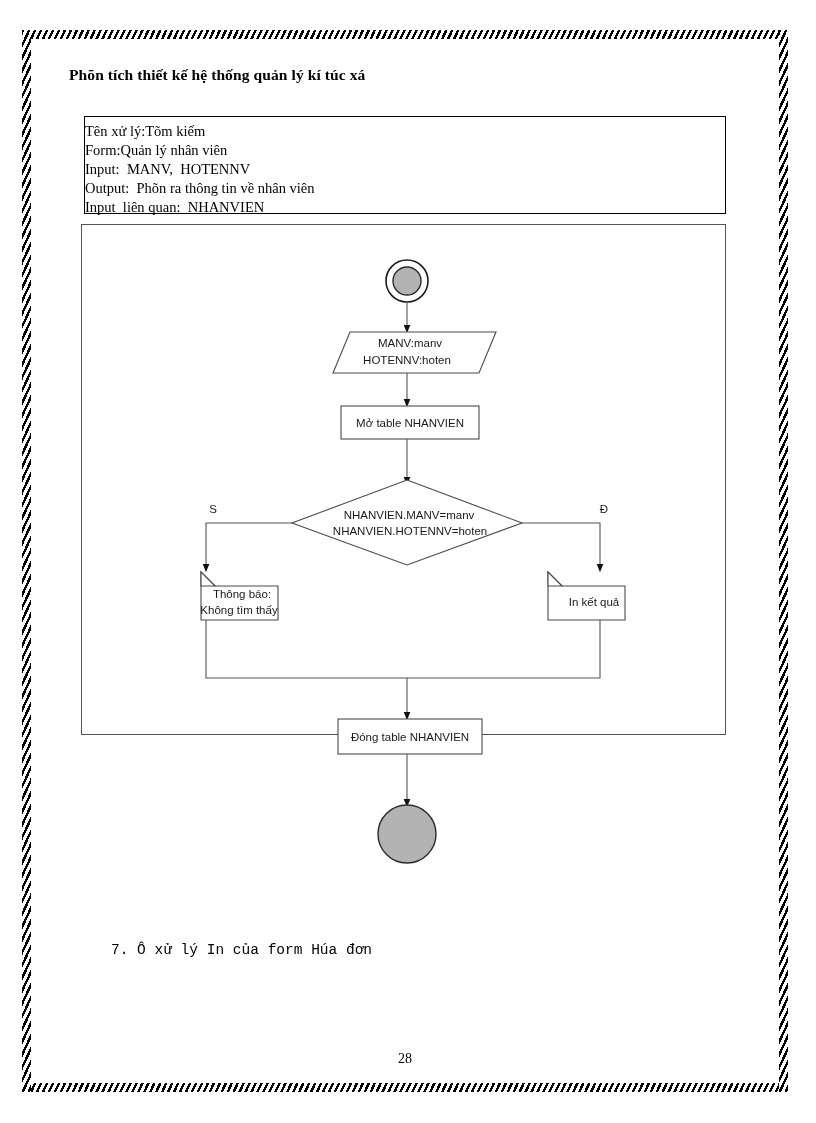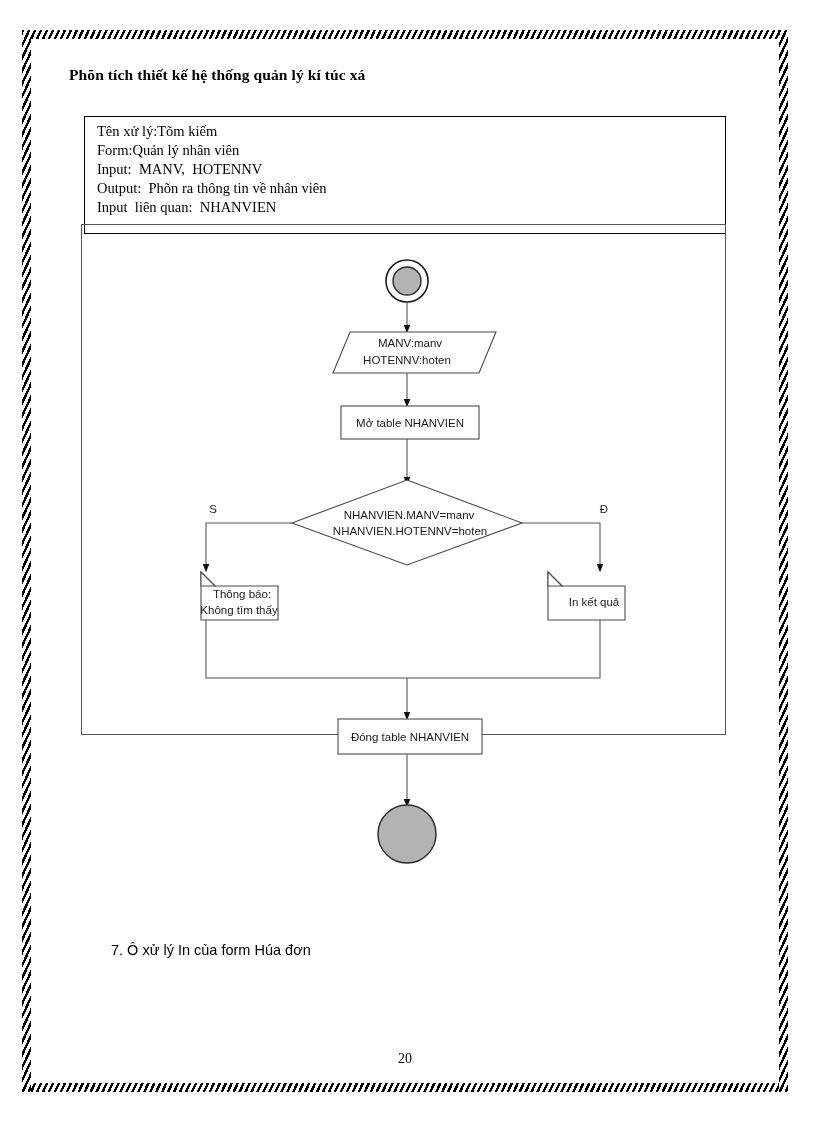--- a/index.html
+++ b/index.html
@@ -58,24 +58,24 @@
     white-space: nowrap;
     margin-top: 14px;
   }
 
   
   #info-box {
     position: absolute;
     left: 53px;
     top: 77px;
     width: 642px;
-    height: 118px;
+    height: 98px;
     border: 1px solid #000000;
     box-sizing: border-box;
-    padding: 5px 0 0 12px;
+    padding: 5px 0 0 0;
   }
   .info-line {
     font-family: "Liberation Serif", serif;
     font-size: 14.5px;
     line-height: 19px;
     white-space: pre;
   }
 
   
   #flow-box {
@@ -111,21 +111,21 @@
   .shape-stroke { stroke: #4a4a4a; stroke-width: 1.1; fill: #ffffff; }
   .conn { stroke: #555555; stroke-width: 1.1; fill: none; }
   .terminator-fill { fill: #b3b3b3; stroke: #2b2b2b; stroke-width: 1.4; }
   .terminator-ring { fill: #ffffff; stroke: #1a1a1a; stroke-width: 1.6; }
 
   
   #caption {
     position: absolute;
     left: 80px;
     top: 903px;
-    font-family: Liberation Sans, sans-serif;
+    font-family: Liberation Mono, monospace;
     font-size: 14.5px;
     white-space: nowrap;
   }
 
   
   #page-number {
     position: absolute;
     left: 0;
     top: 1012px;
     width: 748px;
@@ -223,15 +223,15 @@
       <line class="conn" x1="325" y1="529" x2="325" y2="578" marker-end="url(#arrow)"></line>
 
       <g>
         <circle class="terminator-fill" cx="325" cy="609" r="29"></circle>
       </g>
     </svg>
   </div>
 
   <div id="caption">7. Ô xử lý In của form Húa đơn</div>
 
-  <div id="page-number">20</div>
+  <div id="page-number">28</div>
 
 </div>
 
 </body></html>

